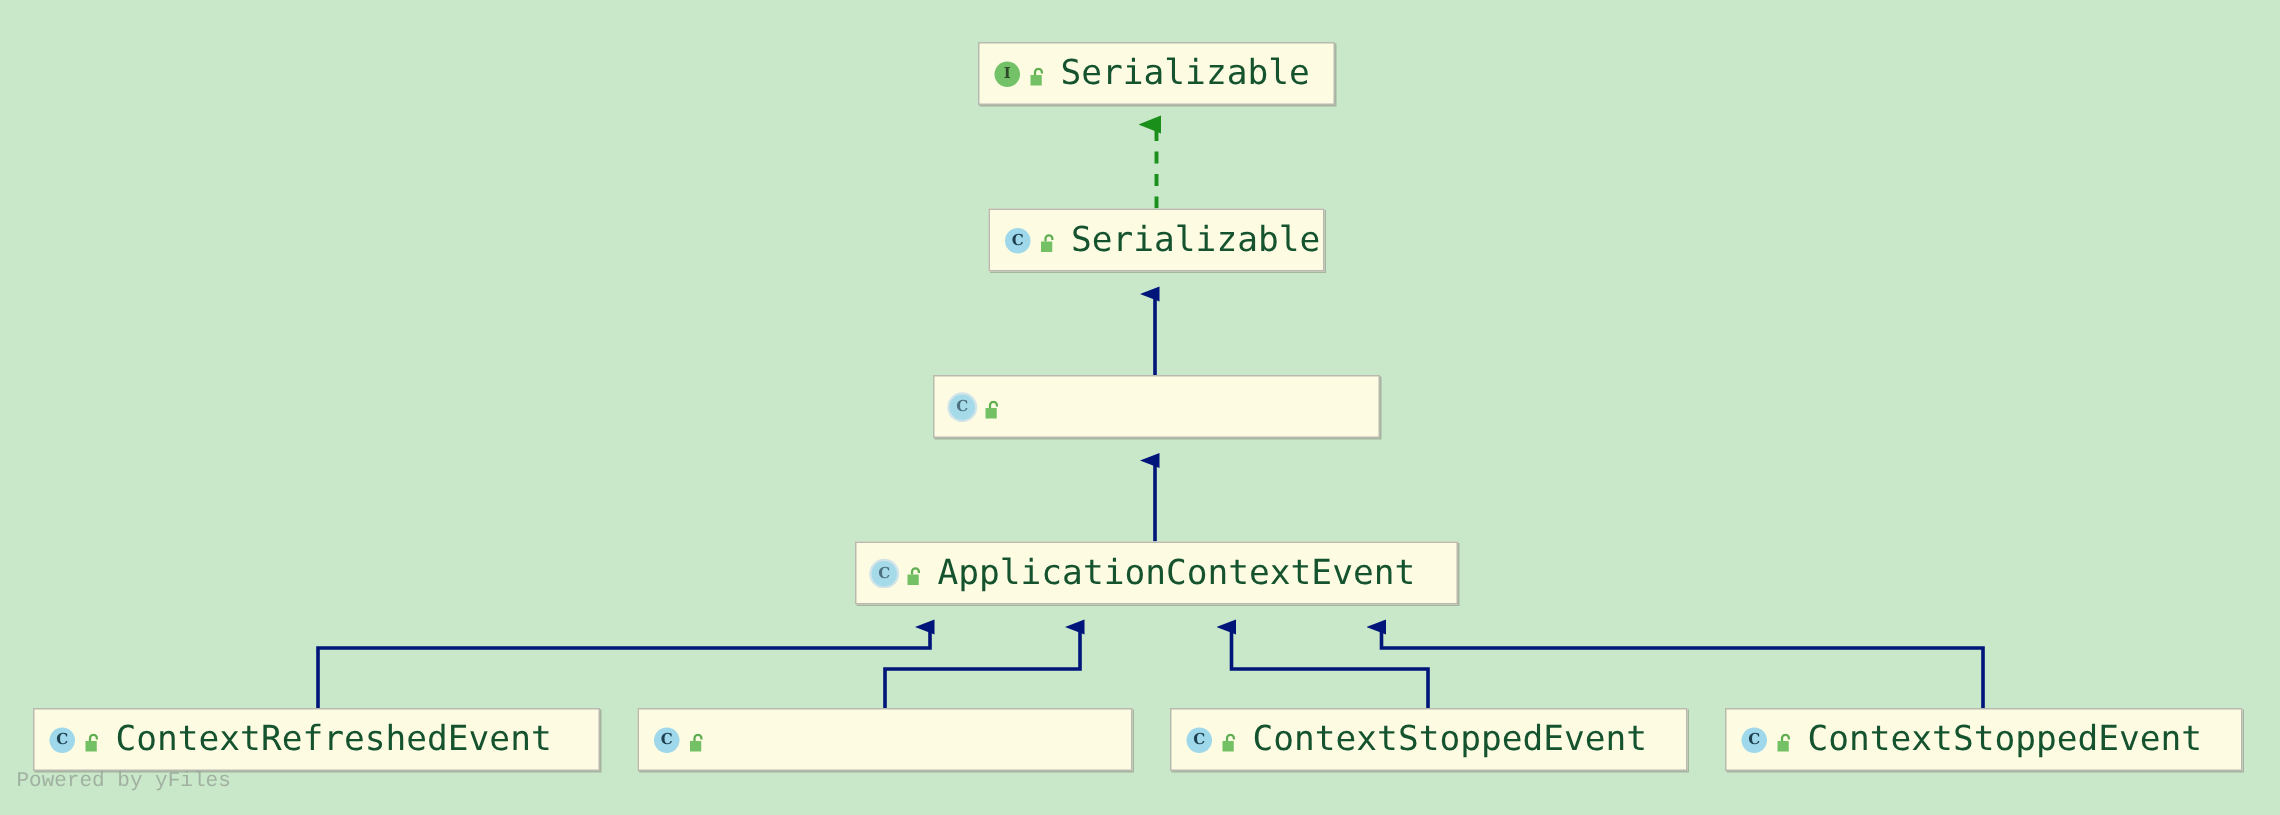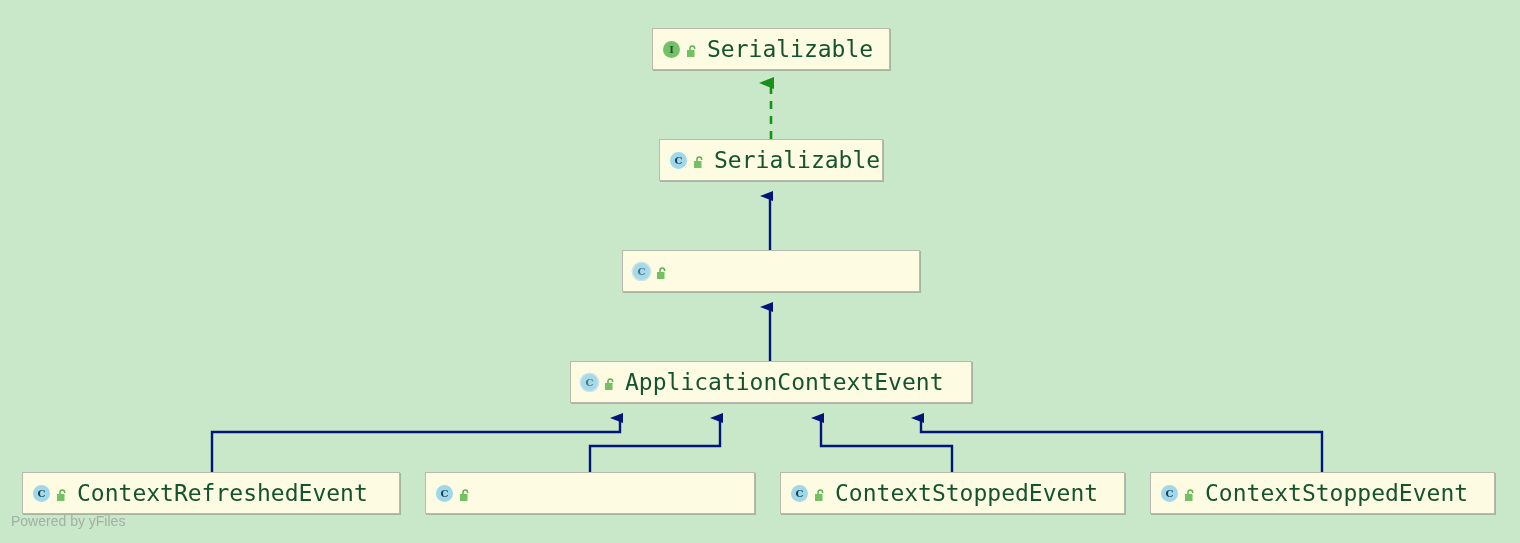--- a/index.html
+++ b/index.html
@@ -80,21 +80,21 @@
     height: 13px;
     margin-left: 6px;
     flex: 0 0 auto;
   }
   .watermark {
     position: absolute;
     left: 11px;
     top: 513px;
     font-size: 14px;
     color: #9ba89b;
-    font-family: Liberation Sans, sans-serif;
+    font-family: Liberation Mono, monospace;
     opacity: 0.85;
   }
 </style>
 </head>
 <body>
 
 <div id="canvas">
 
   <svg id="edge-layer" viewBox="0 0 1520 543">
     <defs>

